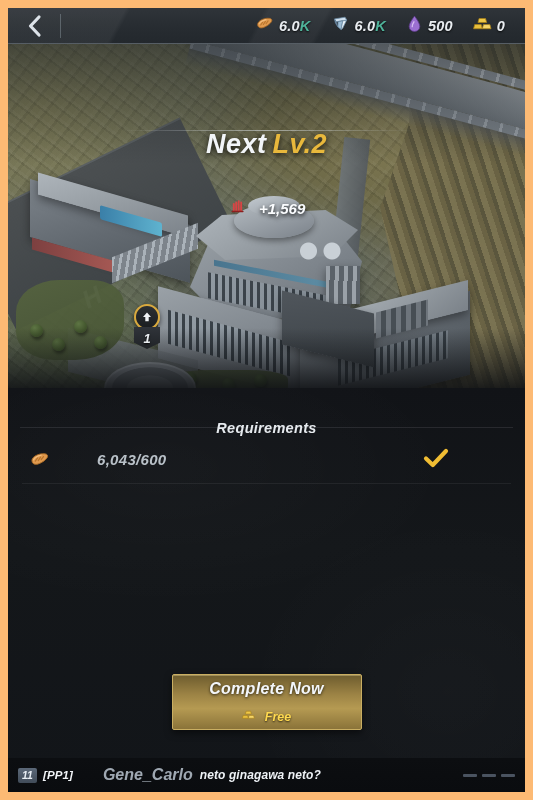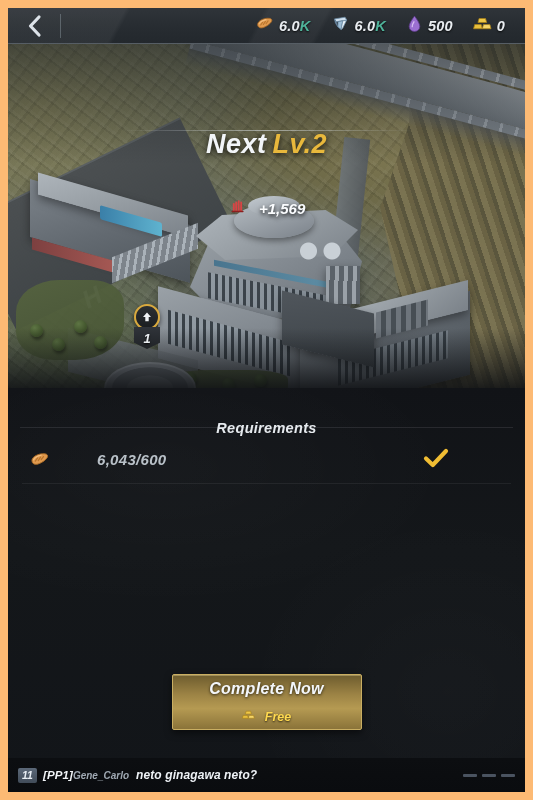--- a/index.html
+++ b/index.html
@@ -326,21 +326,21 @@
     background:linear-gradient(180deg,#5b6878,#414c59);
     border-radius:2px;
     color:#e8eef4; font-size:10.5px; font-weight:bold;
     display:flex; align-items:center; justify-content:center;
     padding:0 3px;
   }
   #chat-guild {
     margin-left:6px; font-size:11.5px; font-weight:bold; color:#f2f5f8;
     letter-spacing:.1px;
   }
-  #chat-user { font-size:10px; font-weight:bold; color:#9fa8b2; }
+  #chat-user { font-size:16px; font-weight:bold; color:#9fa8b2;padding-left:30px; }
   #chat-msg {
     margin-left:7px; font-size:12px; font-weight:bold; color:#eef2f6;
     letter-spacing:.1px;
   }
   #chat-dots { margin-left:auto; display:flex; gap:5px; align-items:center; }
   #chat-dots i { display:block; width:14px; height:3px; background:#4a5360; border-radius:1px; }
 </style>
 </head>
 <body>
 

